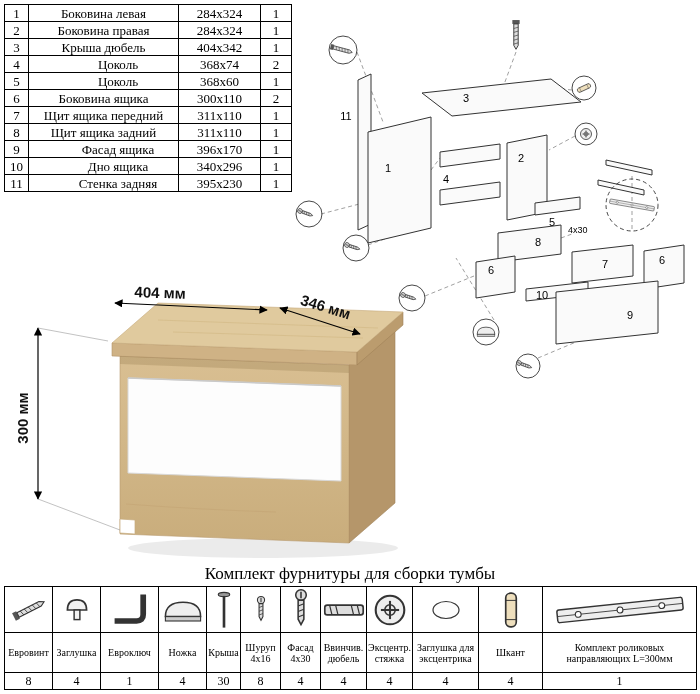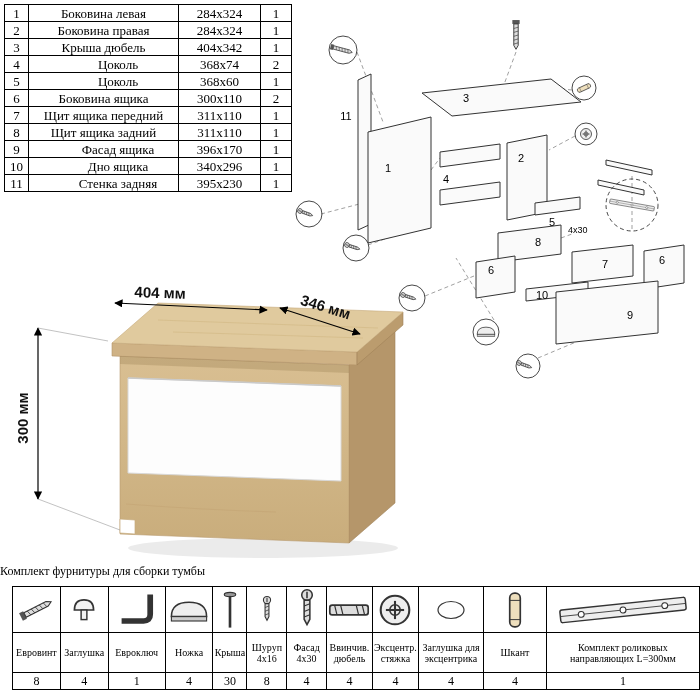--- a/index.html
+++ b/index.html
@@ -12,23 +12,23 @@
   .parts-table td { border:1px solid #000; font-size:13px; line-height:15px; height:17px; padding:0 3px; white-space:nowrap; }
   .pt-num  { width:24px; text-align:center; }
   .pt-name { width:150px; text-align:center; }
   tr.indent .pt-name { padding-left:32px; }
   .pt-size { width:82px; text-align:center; }
   .pt-qty  { width:31px; text-align:center; }
 
   .diagram-svg { position:absolute; left:288px; top:0; }
   .stand-svg   { position:absolute; left:8px;  top:272px; }
 
-  .hw-title { position:absolute; left:0; top:564px; width:700px; text-align:left; font-size:12px; }
-
-  .hw-table { position:absolute; left:12px; top:586px; border-collapse:collapse; table-layout:fixed; }
+  .hw-title { position:absolute; left:0; top:564px; width:700px; text-align:center; font-size:17px; }
+
+  .hw-table { position:absolute; left:4px; top:586px; border-collapse:collapse; table-layout:fixed; }
   .hw-table td { border:1px solid #000; text-align:center; vertical-align:middle; overflow:hidden; }
   .hw-icon-cell  { height:46px; }
   .hw-icon-cell svg { display:block; margin:0 auto; }
   .hw-label-cell { height:40px; font-size:10px; line-height:11px; padding:1px; }
   .hw-qty-cell   { height:17px; font-size:12px; }
 
   .dlbl  { font-family:"Liberation Sans", sans-serif; font-size:11px; fill:#000; }
   .dnote { font-family:"Liberation Sans", sans-serif; font-size:9px; fill:#000; }
   .dim   { font-family:"Liberation Sans", sans-serif; font-size:15px; font-weight:bold; fill:#111; }
 </style>

